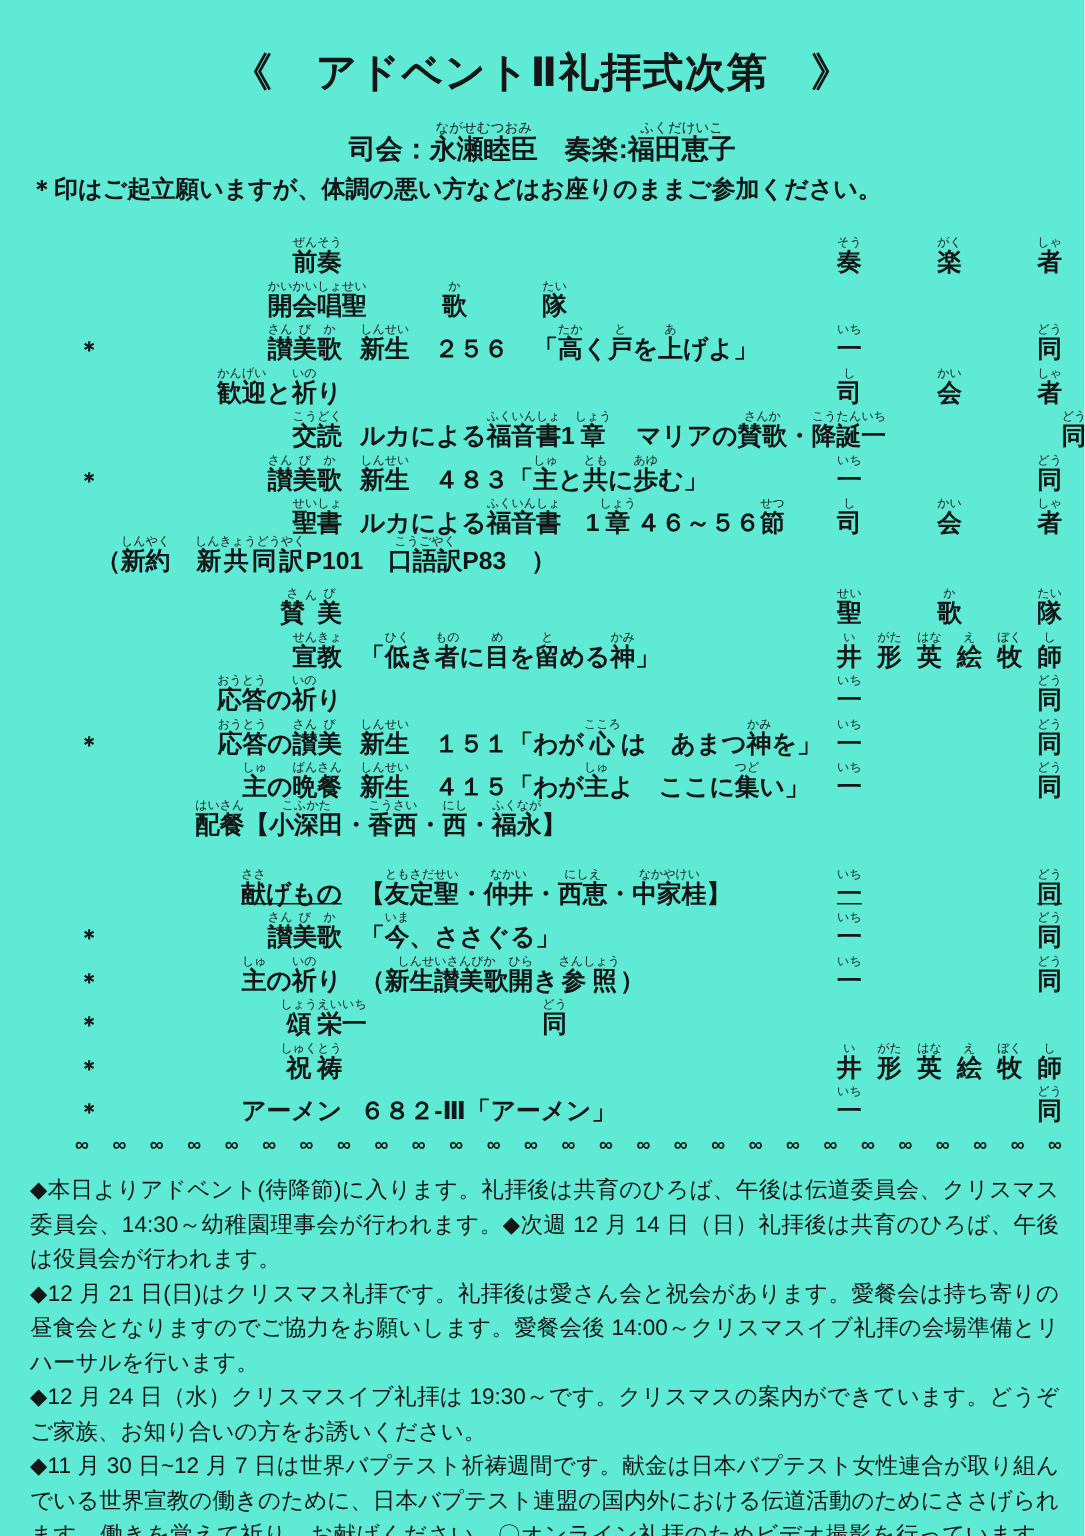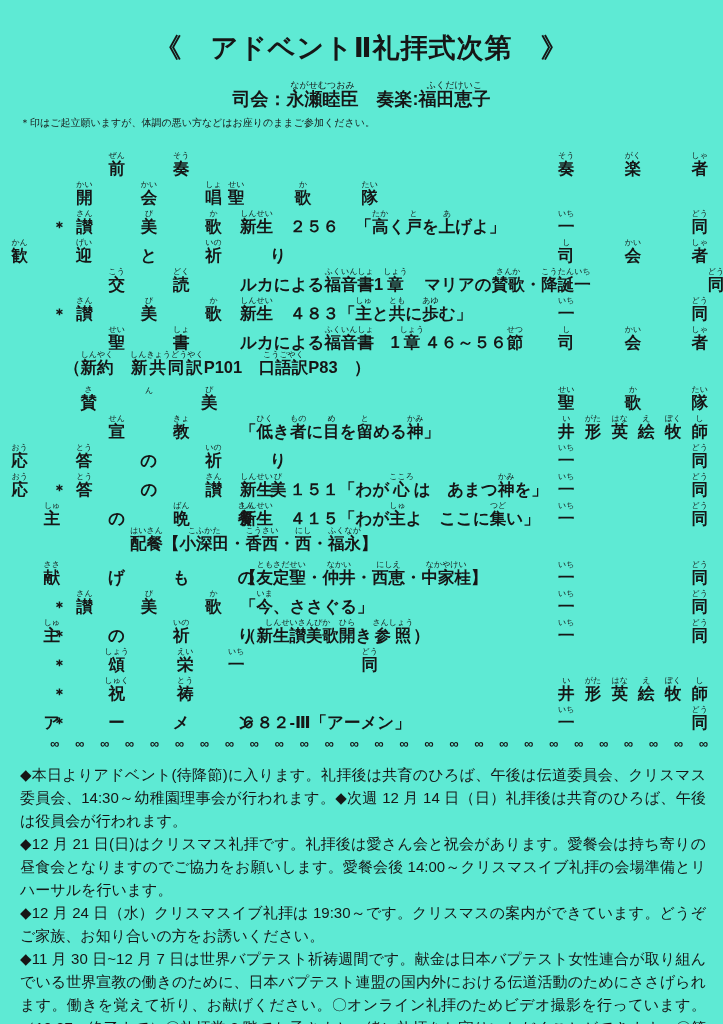--- a/index.html
+++ b/index.html
@@ -22,22 +22,22 @@
   .subtitle{
     margin-top:14px;
     text-align:center;
     font-size:18px;
     font-weight:bold;
     line-height:1.35;
   }
   .subtitle rt{font-size:9px;font-weight:normal;}
   .note{
     margin:5px 0 17px 20px;
-    font-size:10px;
-    font-weight:normal;
+    font-size:16px;
+    font-weight:bold;
   }
   
   .program{
     margin-top:8px;
     font-size:16.5px;
     font-weight:bold;
     line-height:1;
   }
   ruby{ruby-position:over;}
   rt{
@@ -56,23 +56,22 @@
   }
   .star{
     width:18px;
     flex:0 0 18px;
     font-size:15px;
   }
   .col-item{
     width:158px;
     flex:0 0 158px;
     display:flex;
-    justify-content:center;
+    justify-content:flex-end;
     align-items:flex-end;
-    gap:48px;
   }
   .col-detail{
     flex:1 1 auto;
     padding-left:12px;
     white-space:nowrap;
     overflow:visible;
   }
   .col-who{
     width:150px;
     flex:0 0 150px;
@@ -283,21 +282,21 @@
         </div>
         <div class="col-detail"><span class="seg"><ruby>新生<rt>しんせい</rt></ruby></span><span class="seg"><ruby>　４１５「わが<rt>&nbsp;</rt></ruby></span><span class="seg"><ruby>主<rt>しゅ</rt></ruby></span><span class="seg"><ruby>よ　ここに<rt>&nbsp;</rt></ruby></span><span class="seg"><ruby>集<rt>つど</rt></ruby></span><span class="seg"><ruby>い」<rt>&nbsp;</rt></ruby></span></div>
         <div class="col-who">
           <span class="seg"><ruby>一<rt>いち</rt></ruby></span>
           <span class="seg"><ruby>同<rt>どう</rt></ruby></span>
         </div>
       </div>
       <div class="prow-sub">
         <span style="margin-left: 130px;"><span class="seg"><ruby>配餐<rt>はいさん</rt></ruby></span><span class="seg"><ruby>【<rt>&nbsp;</rt></ruby></span><span class="seg"><ruby>小深田<rt>こふかた</rt></ruby></span><span class="seg"><ruby>・<rt>&nbsp;</rt></ruby></span><span class="seg"><ruby>香西<rt>こうさい</rt></ruby></span><span class="seg"><ruby>・<rt>&nbsp;</rt></ruby></span><span class="seg"><ruby>西<rt>にし</rt></ruby></span><span class="seg"><ruby>・<rt>&nbsp;</rt></ruby></span><span class="seg"><ruby>福永<rt>ふくなが</rt></ruby></span><span class="seg"><ruby>】<rt>&nbsp;</rt></ruby></span></span>
       </div>
-      <div class="prow" style="margin-top: 6px;">
+      <div class="prow" style="margin-top: 18px; text-decoration: underline;">
         <span class="star"></span>
         <div class="col-item">
           <span class="seg"><ruby>献<rt>ささ</rt></ruby></span>
           <span class="seg"><ruby>げ<rt>&nbsp;</rt></ruby></span>
           <span class="seg"><ruby>も<rt>&nbsp;</rt></ruby></span>
           <span class="seg"><ruby>の<rt>&nbsp;</rt></ruby></span>
         </div>
         <div class="col-detail"><span class="seg"><ruby>【<rt>&nbsp;</rt></ruby></span><span class="seg"><ruby>友定聖<rt>ともさだせい</rt></ruby></span><span class="seg"><ruby>・<rt>&nbsp;</rt></ruby></span><span class="seg"><ruby>仲井<rt>なかい</rt></ruby></span><span class="seg"><ruby>・<rt>&nbsp;</rt></ruby></span><span class="seg"><ruby>西恵<rt>にしえ</rt></ruby></span><span class="seg"><ruby>・<rt>&nbsp;</rt></ruby></span><span class="seg"><ruby>中家桂<rt>なかやけい</rt></ruby></span><span class="seg"><ruby>】<rt>&nbsp;</rt></ruby></span></div>
         <div class="col-who">
           <span class="seg"><ruby>一<rt>いち</rt></ruby></span>

